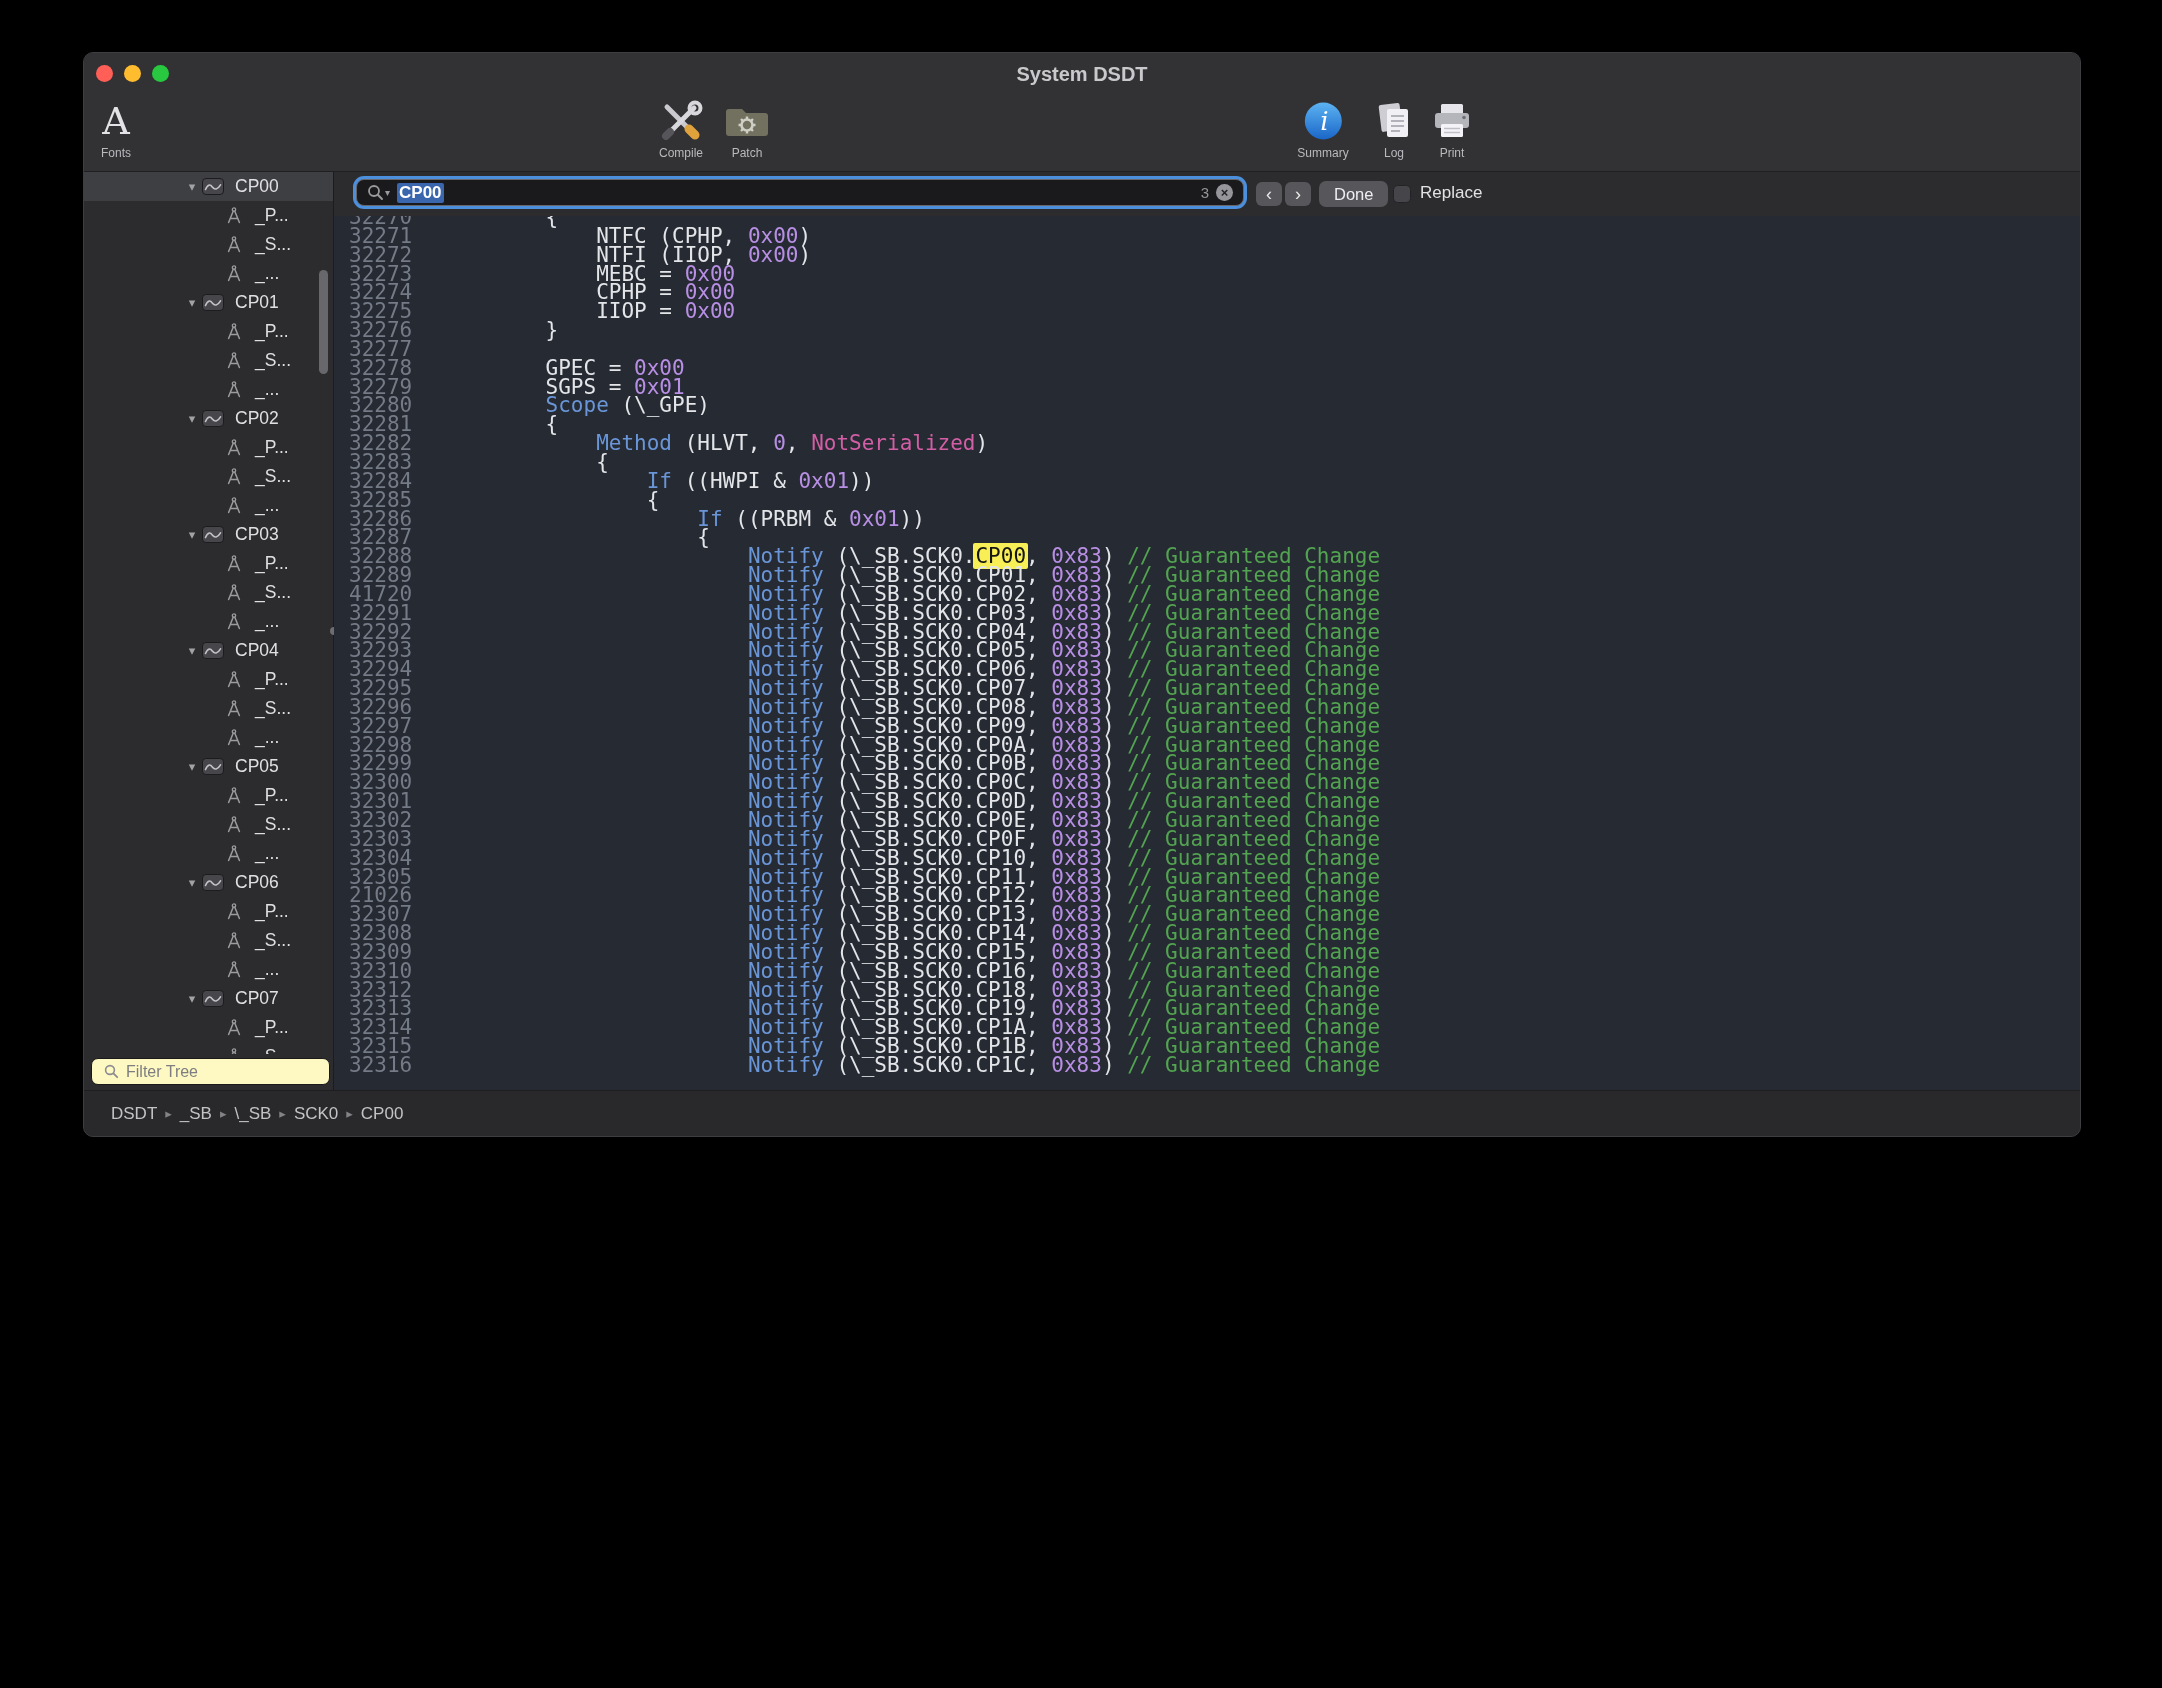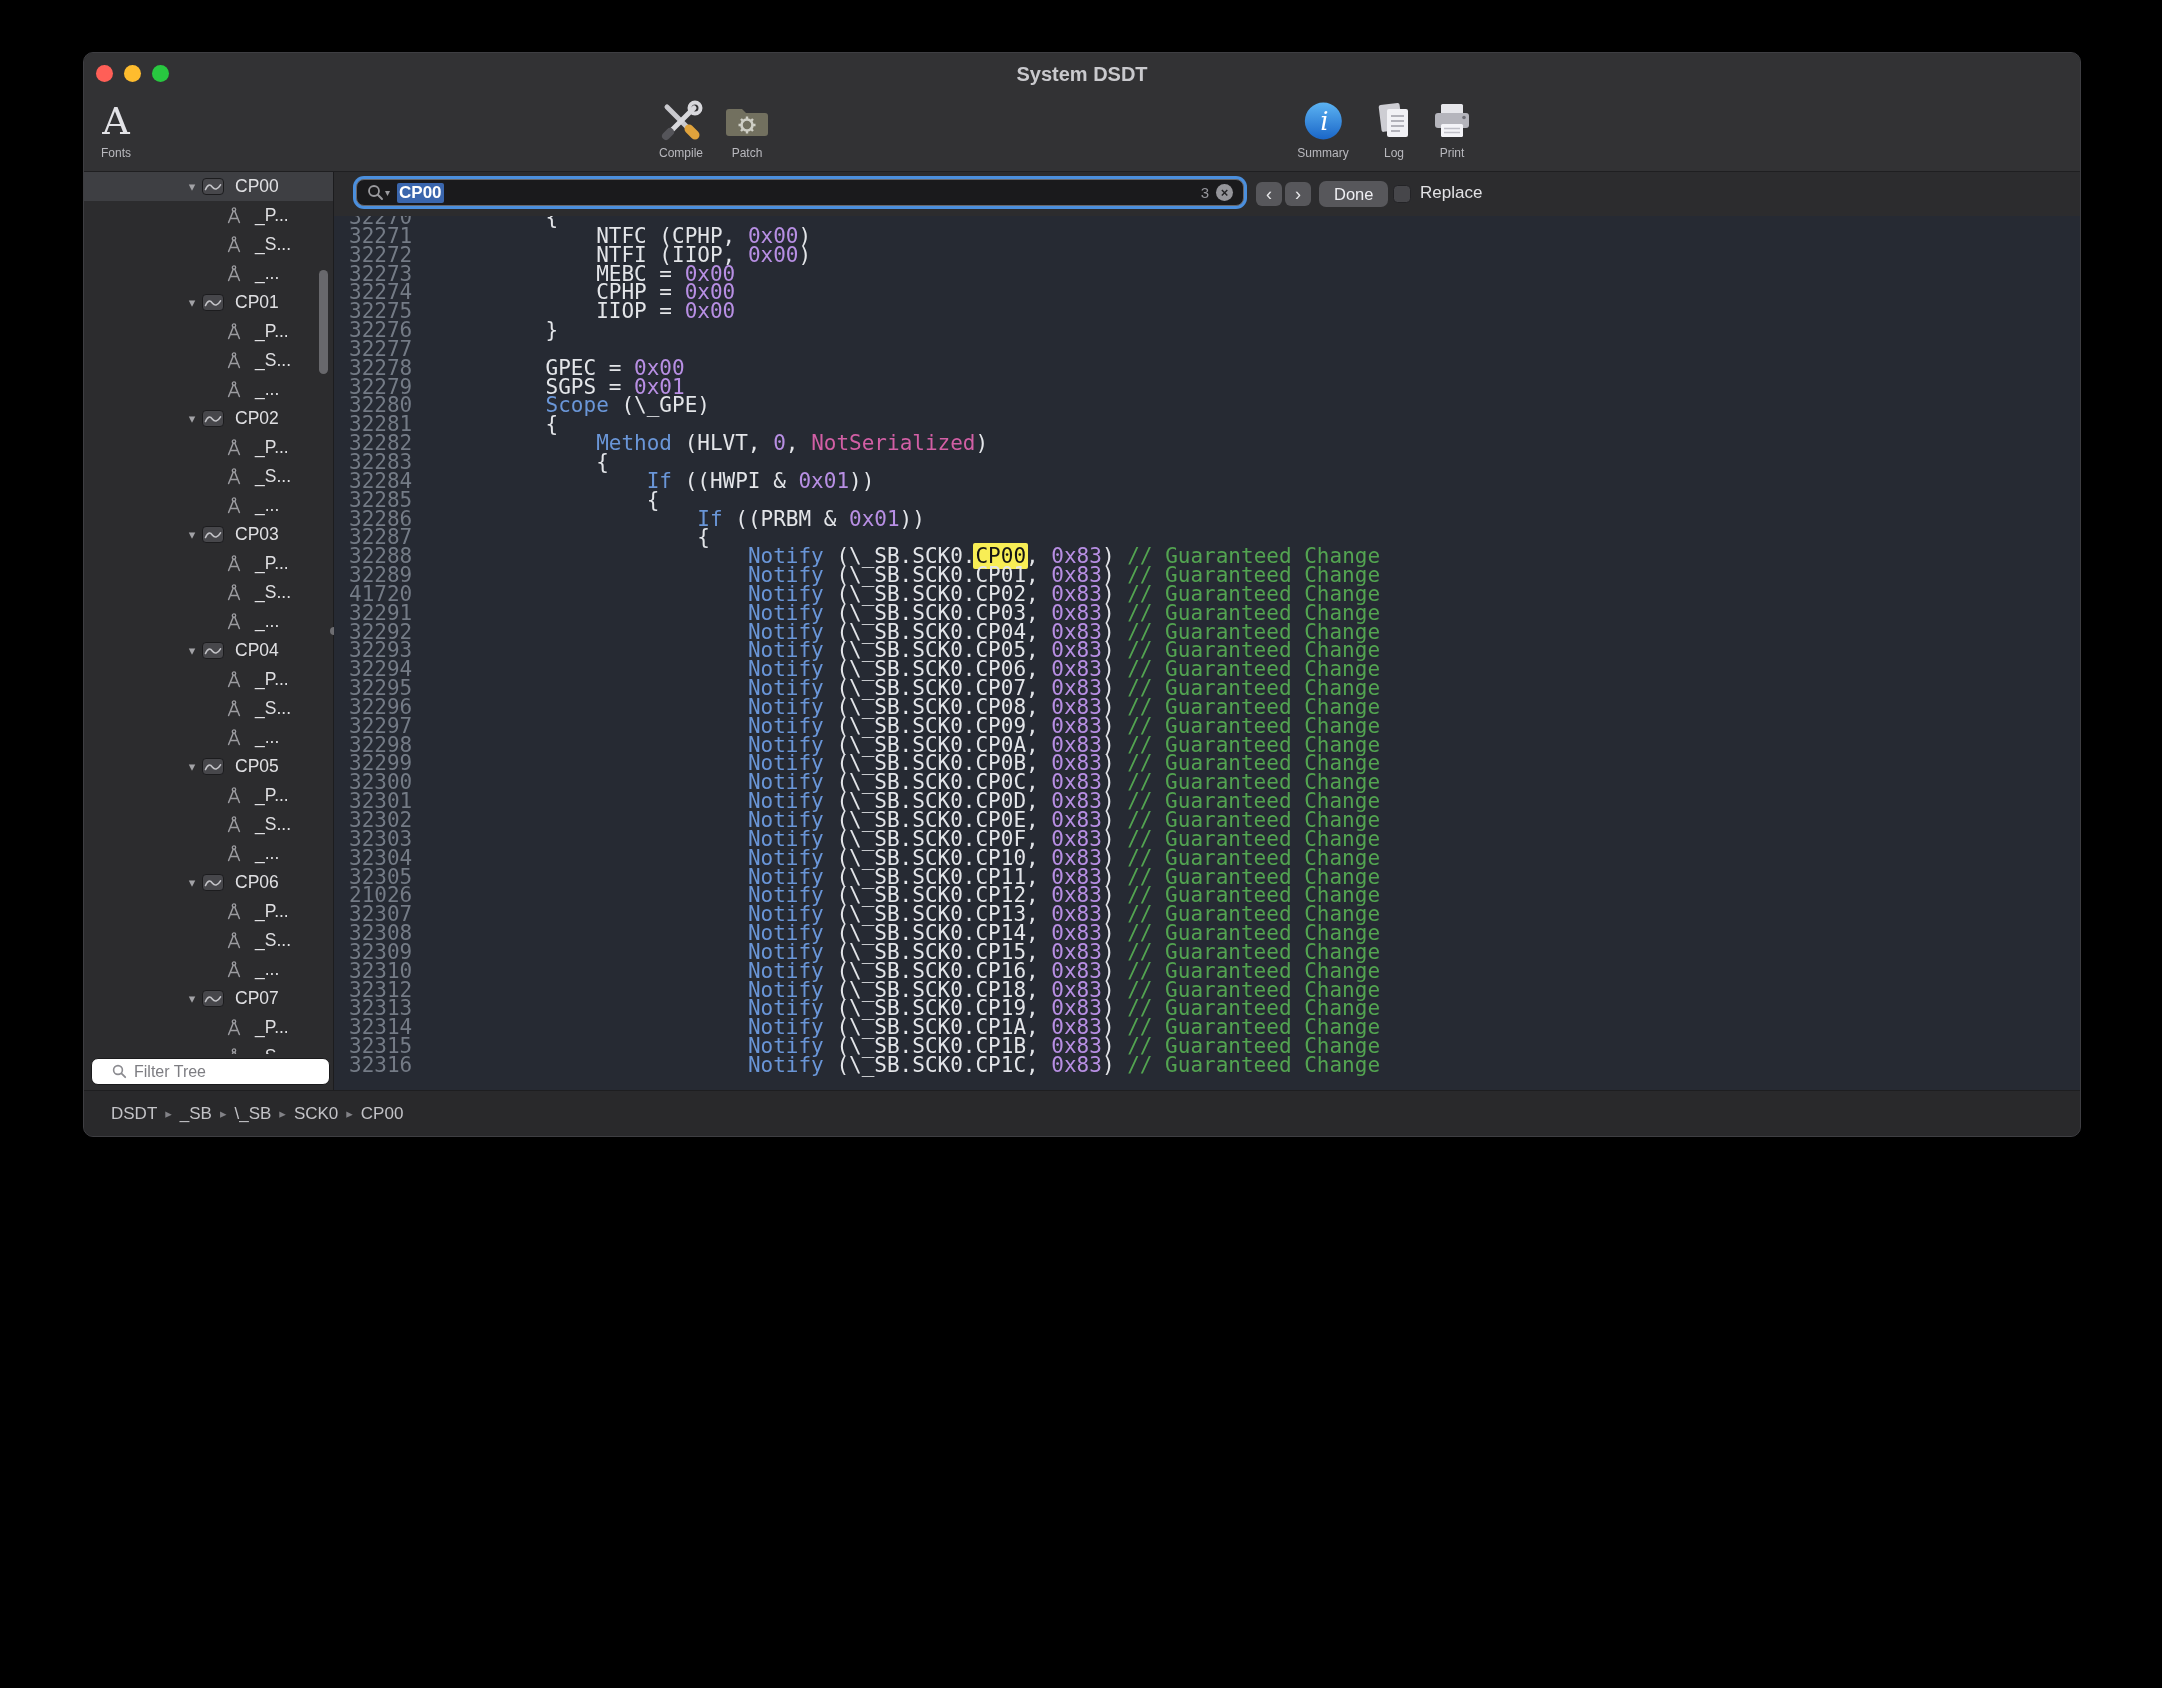--- a/index.html
+++ b/index.html
@@ -27,22 +27,22 @@
   .tree{position:absolute;left:0;right:0;top:0;bottom:37px;overflow:hidden;}
   .trow{height:29px;display:flex;align-items:center;font-size:17.5px;color:#e0e0e3;white-space:nowrap;}
   .trow.parent{padding-left:98px;}
   .trow.child{padding-left:140px;}
   .trow.selected{background:#3e3f43;}
   .disc{width:20px;flex:none;text-align:center;font-size:13px;color:#a2a2a6;}
   .ti{flex:none;margin-right:11px;}
   .tlabel{flex:none;}
   .sthumb{position:absolute;right:5px;top:98px;width:9px;height:104px;border-radius:4.5px;background:#737377;opacity:.85;}
   .filterwrap{position:absolute;left:0;right:0;bottom:0;height:37px;}
-  .filterfield{position:absolute;left:7px;right:3px;top:4px;height:25px;background:#ffffff;border:1px solid #1a1a1c;
-               border-radius:7px;display:flex;align-items:center;padding:0 20px;gap:7px;}
+  .filterfield{position:absolute;left:7px;right:3px;top:4px;height:25px;background:#fef9c3;border:1px solid #1a1a1c;
+               border-radius:7px;display:flex;align-items:center;padding:0 12px;gap:7px;}
   .placeholder{color:#7d7d82;font-size:16px;}
   .vdivider{width:1px;flex:none;background:#1c1c1e;position:relative;}
   .dimple{position:absolute;left:-3.5px;top:455px;width:8px;height:8px;border-radius:50%;background:#6e6e72;}
   
   .main{flex:1;min-width:0;display:flex;flex-direction:column;background:#2c2c2e;}
   .findbar{height:44px;flex:none;position:relative;}
   .search-field{position:absolute;left:22px;top:7px;width:888px;height:27px;background:#1a1a1c;
                 border:1px solid #67676b;border-radius:8px;box-shadow:0 0 0 3px #4b8fdd;
                 display:flex;align-items:center;padding:0 10px;gap:7px;box-sizing:border-box;}
   .mag{display:flex;align-items:center;gap:1px;}

